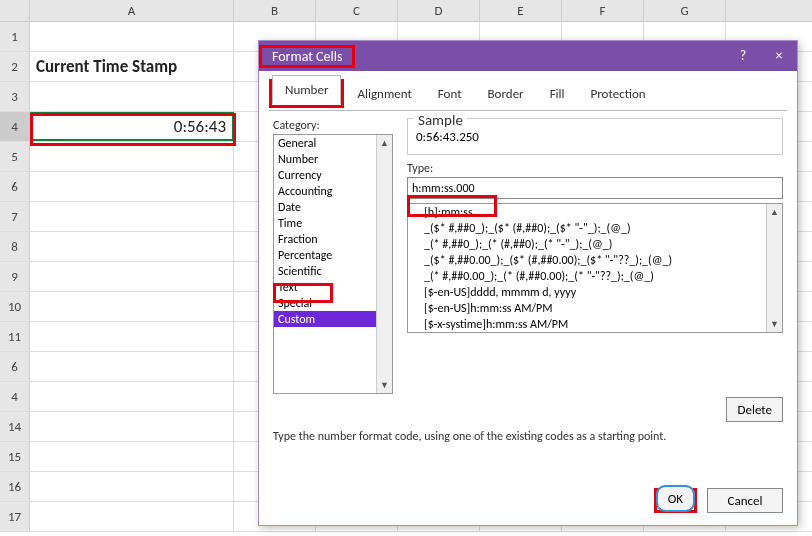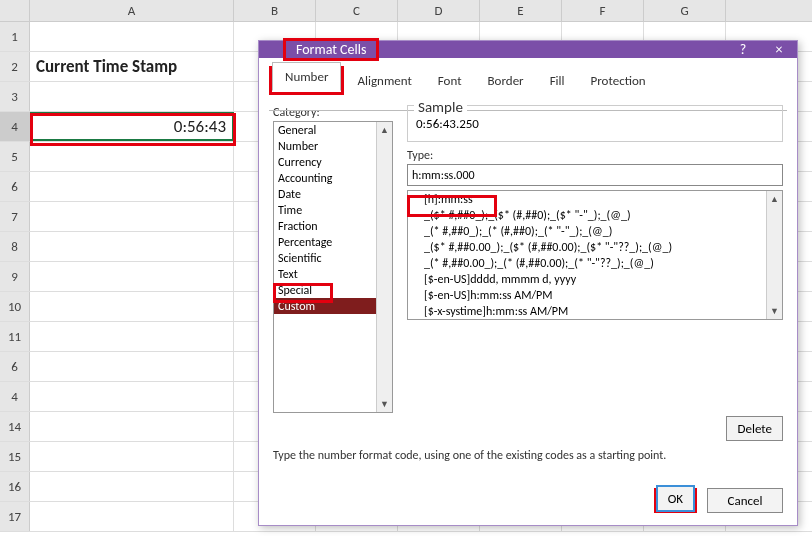--- a/index.html
+++ b/index.html
@@ -76,27 +76,26 @@
     position: absolute;
     top: 40px;
     left: 258px;
     width: 540px;
     height: 486px;
     background: #fff;
     border: 1px solid #a78cc7;
     box-shadow: 2px 2px 8px rgba(0,0,0,0.25);
   }
   .titlebar {
-    height: 17px;
+    height: 30px;
     background: #7b4fa8;
     color: #fff;
     display: flex;
     align-items: center;
     font-size: 14px;
-    padding-left: 24px;
   }
   .titlebar .titletxt {
     padding: 4px 10px;
   }
   .titlebar .spacer { flex:1; }
   .titlebar .tb-btn { width: 36px; text-align:center; line-height:30px; cursor:pointer;}
   .tabs {
     display: flex;
     margin: 8px 10px 0 10px;
     font-size: 13px;
@@ -121,32 +120,32 @@
   }
   .dlg-body {
     display: flex;
     padding: 10px 14px 0 14px;
     gap: 14px;
   }
   .category-col { width: 120px; }
   .label { color: #333; font-size: 12px; margin-bottom: 2px; display: block; }
   .listbox {
     border: 1px solid #999;
-    height: 292px;
+    height: 260px;
     font-size: 12px;
     overflow: hidden;
     position: relative;
     background: #fff;
   }
   .listbox .item {
     padding: 1px 4px;
     cursor: pointer;
   }
   .listbox .item.selected {
-    background: #7f1d1d;
+    background: #6d28d9;
     color: #fff;
   }
   .right-col { flex: 1; }
   .sample-box {
     border: 1px solid #ccc;
     padding: 6px 8px 10px 8px;
     position: relative;
     margin-bottom: 6px;
   }
   .sample-legend {
@@ -202,20 +201,21 @@
     padding: 4px 10px;
     border: 1px solid #888;
     background: #f3f3f3;
     font-size: 13px;
     cursor: pointer;
     text-align: center;
   }
   .btn.primary {
     outline: 2px solid #3b8fd8;
     outline-offset: -1px;
+    border-radius: 8px;
   }
   .hl-red { border: 3px solid #e3000f; display:inline-block; }
   .hl-abs { position:absolute; border:3px solid #e3000f; pointer-events:none; }
 </style>
 </head>
 <body>
 
 <div class="sheet">
   <div class="grid-header">
     <div class="corner"></div>

